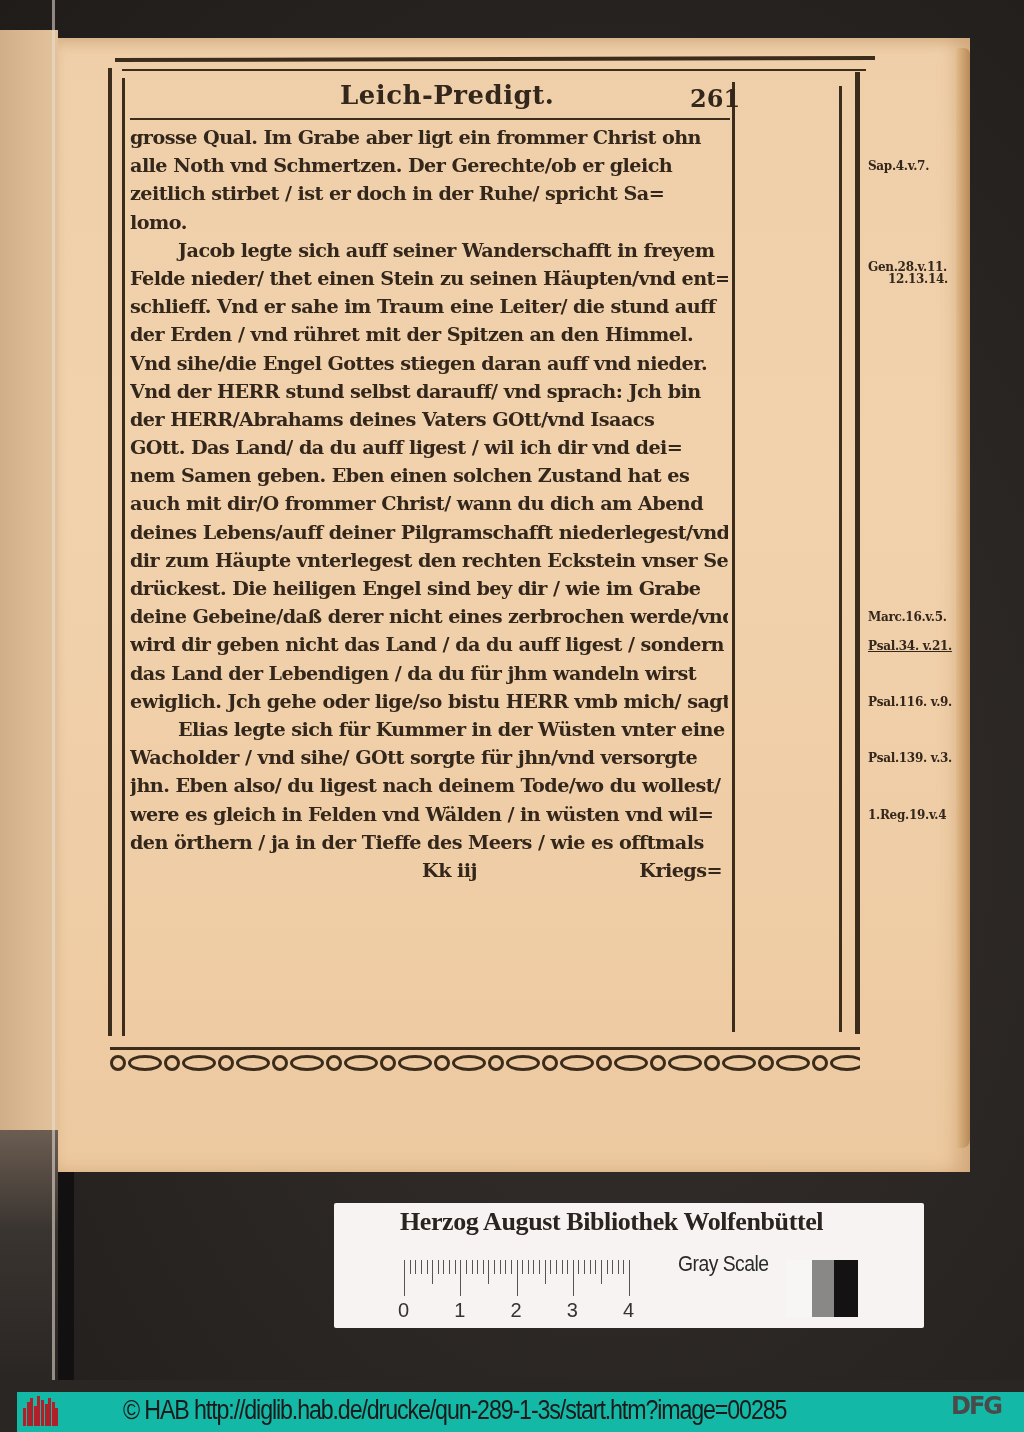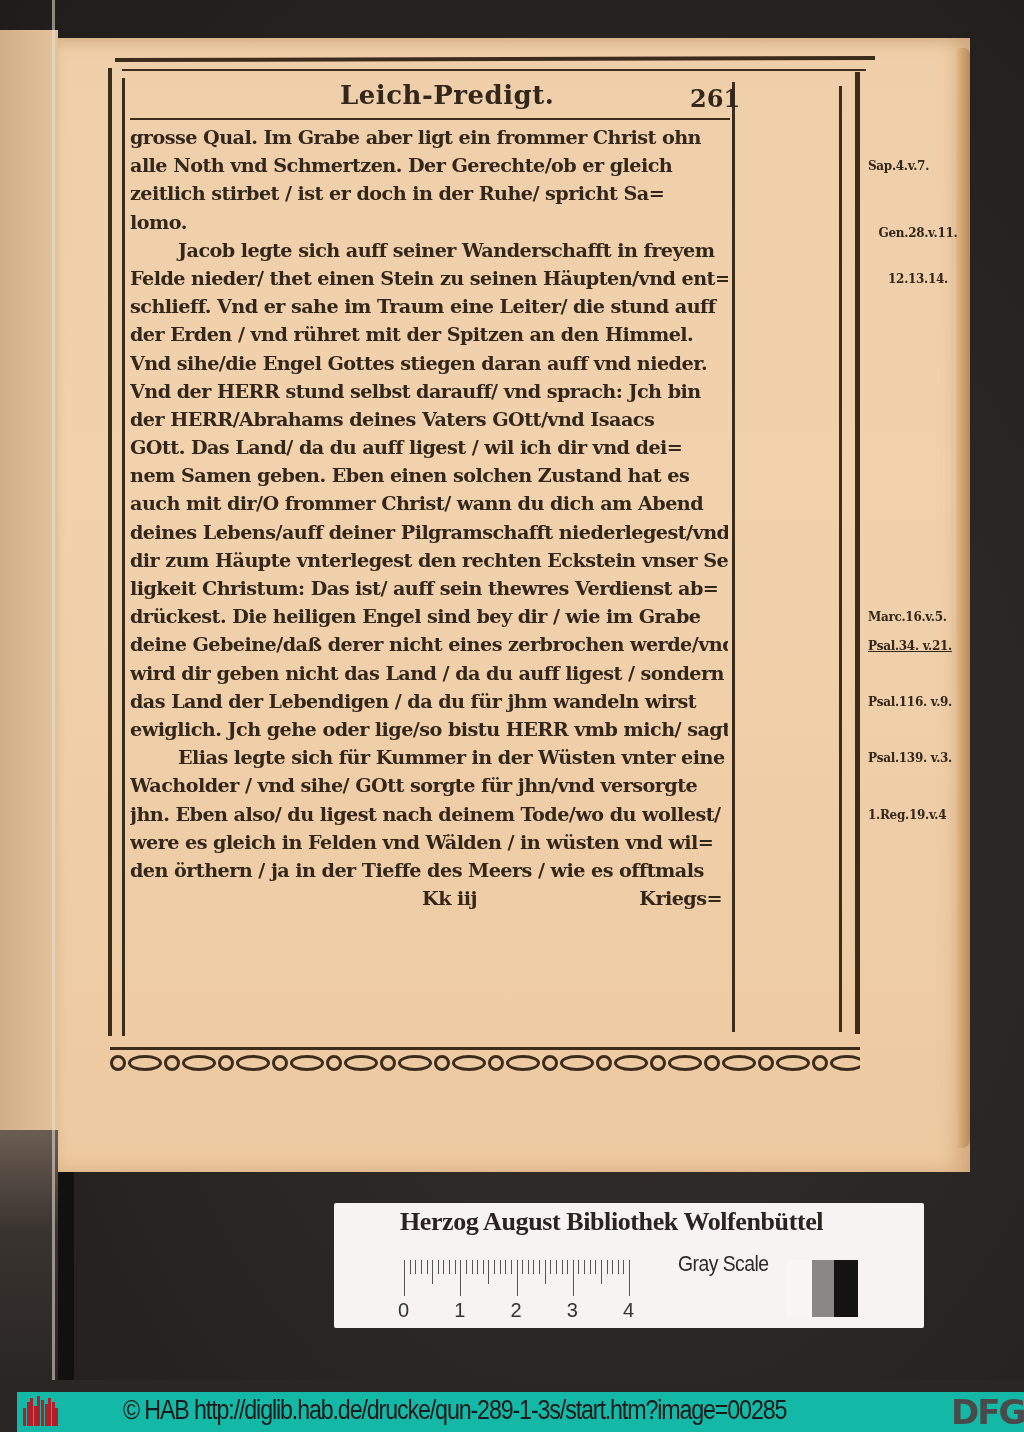--- a/index.html
+++ b/index.html
@@ -129,21 +129,21 @@
     .hab-logo { position: absolute; left: 6px; top: 4px; width: 36px; height: 32px; }
     .hab-logo span { position: absolute; bottom: 2px; width: 3px; background: #b0202a; }
     .footer-text {
       position: absolute; left: 106px; top: 3px;
       font-family: "Liberation Sans", sans-serif; font-size: 27px; color: #1a1a1a;
       letter-spacing: -1.3px; white-space: nowrap;
       transform: scaleX(0.86); transform-origin: left;
     }
     .dfg-logo {
       position: absolute; left: 934px; top: 0px;
-      font-family: "DejaVu Sans", sans-serif; font-weight: bold; font-size: 34px; color: #4a4a4a;
+      font-family: "DejaVu Sans", sans-serif; font-weight: bold; font-size: 24px; color: #4a4a4a;
       letter-spacing: -2px;
     }
   </style>
 </head>
 <body>
 
 <div class="backdrop"></div>
 <div class="left-page"></div>
 <div class="left-page-lower"></div>
 <div class="spine-shadow"></div>
@@ -161,21 +161,21 @@
 <div class="frame-inner-right"></div>
 <div class="frame-outer-right"></div>
 <div class="header-rule"></div>
 
 <div class="running-head">Leich-Predigt.</div>
 <div class="page-number">261</div>
 
 <div class="text-block" id="text-block">
   <div class="margin-notes" id="margin-notes">
       <div class="note" style="top: 35.2px;">Sap.4.v.7.</div>
-      <div class="note" style="top: 102px; text-align: center;">Gen.28.v.11.</div>
+      <div class="note" style="top: 136px;">Gen.28.v.11.</div>
       <div class="note center" style="top: 148px;">12.13.14.</div>
       <div class="note" style="top: 486.4px;">Marc.16.v.5.</div>
       <div class="note" style="top: 514.6px; text-decoration: underline;">Psal.34. v.21.</div>
       <div class="note" style="top: 571px;">Psal.116. v.9.</div>
       <div class="note" style="top: 627.4px;">Psal.139. v.3.</div>
       <div class="note" style="top: 683.8px;">1.Reg.19.v.4</div>
     </div>
 <div class="line">grosse Qual. Im Grabe aber ligt ein frommer Christ ohn</div>
     <div class="line">alle Noth vnd Schmertzen. Der Gerechte/ob er gleich</div>
     <div class="line">zeitlich stirbet / ist er doch in der Ruhe/ spricht Sa=</div>
@@ -185,21 +185,20 @@
     <div class="line">schlieff. Vnd er sahe im Traum eine Leiter/ die stund auff</div>
     <div class="line">der Erden / vnd rühret mit der Spitzen an den Himmel.</div>
     <div class="line">Vnd sihe/die Engel Gottes stiegen daran auff vnd nieder.</div>
     <div class="line">Vnd der HERR stund selbst darauff/ vnd sprach: Jch bin</div>
     <div class="line">der HERR/Abrahams deines Vaters GOtt/vnd Isaacs</div>
     <div class="line">GOtt.   Das Land/ da du auff ligest / wil ich dir vnd dei=</div>
     <div class="line">nem Samen geben.   Eben einen solchen Zustand hat es</div>
     <div class="line">auch mit dir/O frommer Christ/ wann du dich am Abend</div>
     <div class="line">deines Lebens/auff deiner Pilgramschafft niederlegest/vnd</div>
     <div class="line">dir zum Häupte vnterlegest den rechten Eckstein vnser Se=</div>
-    <div class="line">ligkeit Christum: Das ist/ auff sein thewres Verdienst ab=</div>
     <div class="line">drückest.   Die heiligen Engel sind bey dir / wie im Grabe</div>
     <div class="line">deine Gebeine/daß derer nicht eines zerbrochen werde/vnd</div>
     <div class="line">wird dir geben nicht das Land / da du auff ligest / sondern</div>
     <div class="line">das Land der Lebendigen / da du für jhm wandeln wirst</div>
     <div class="line">ewiglich. Jch gehe oder lige/so bistu HERR vmb mich/ sagt</div>
     <div class="line indent">Elias legte sich für Kummer in der Wüsten vnter eine</div>
     <div class="line">Wacholder / vnd sihe/ GOtt sorgte für jhn/vnd versorgte</div>
     <div class="line">jhn. Eben also/ du ligest nach deinem Tode/wo du wollest/</div>
     <div class="line">were es gleich in Felden vnd Wälden / in wüsten vnd wil=</div>
     <div class="line">den örthern / ja in der Tieffe des Meers / wie es offtmals</div>

